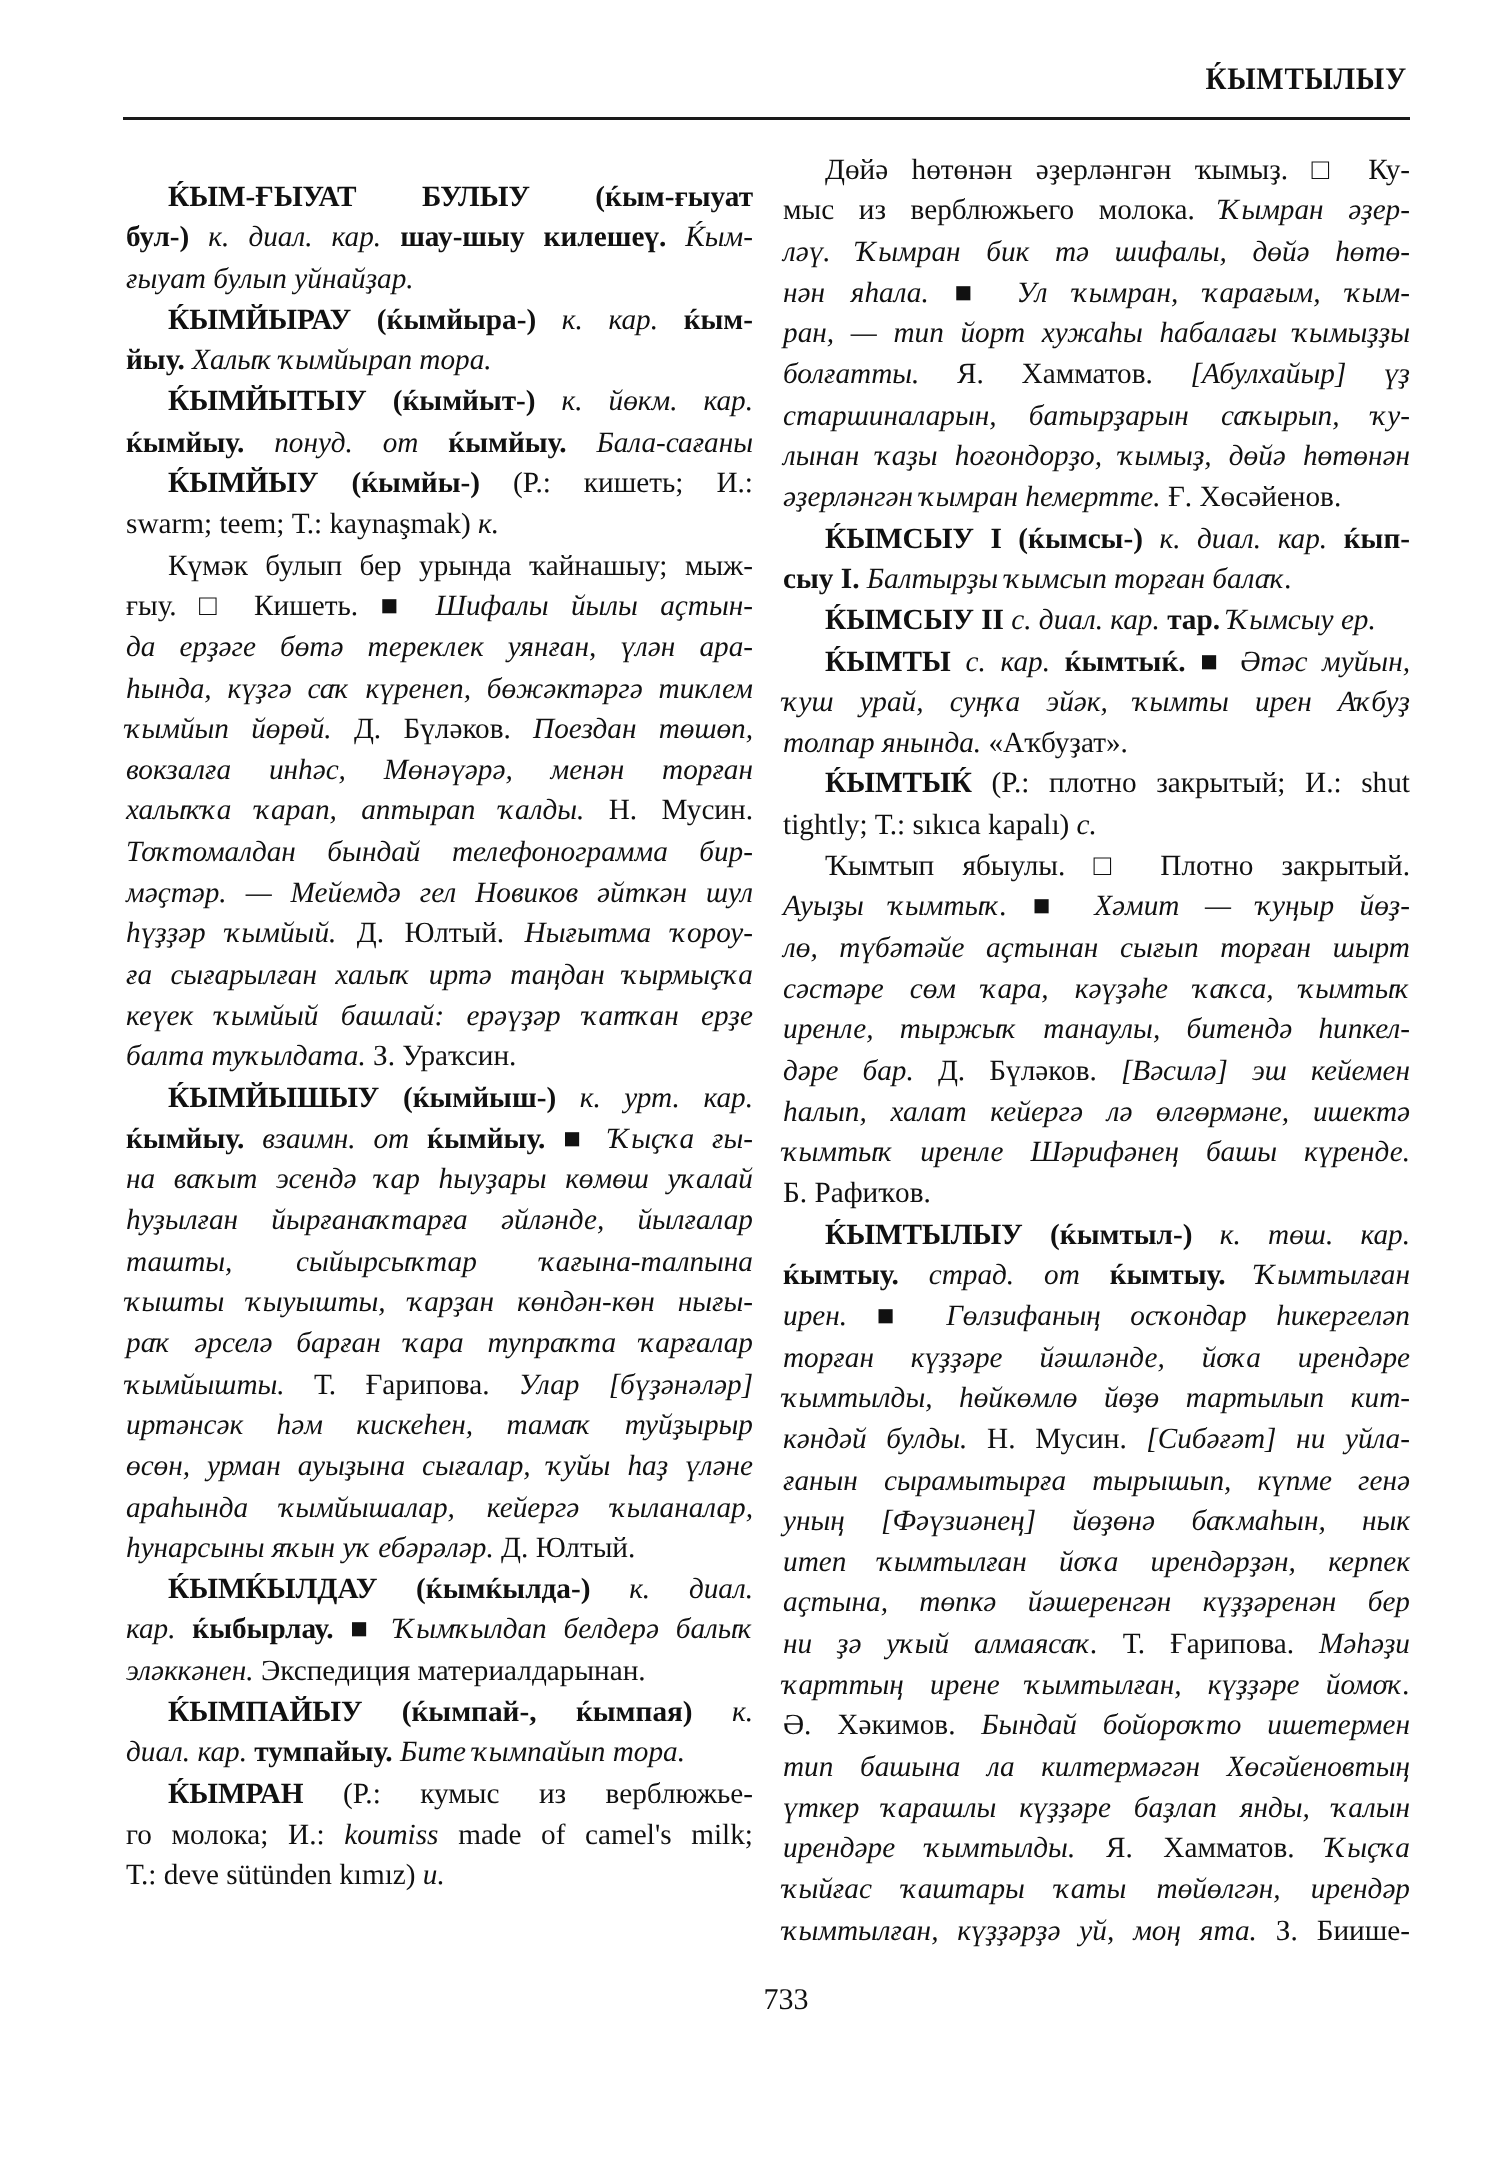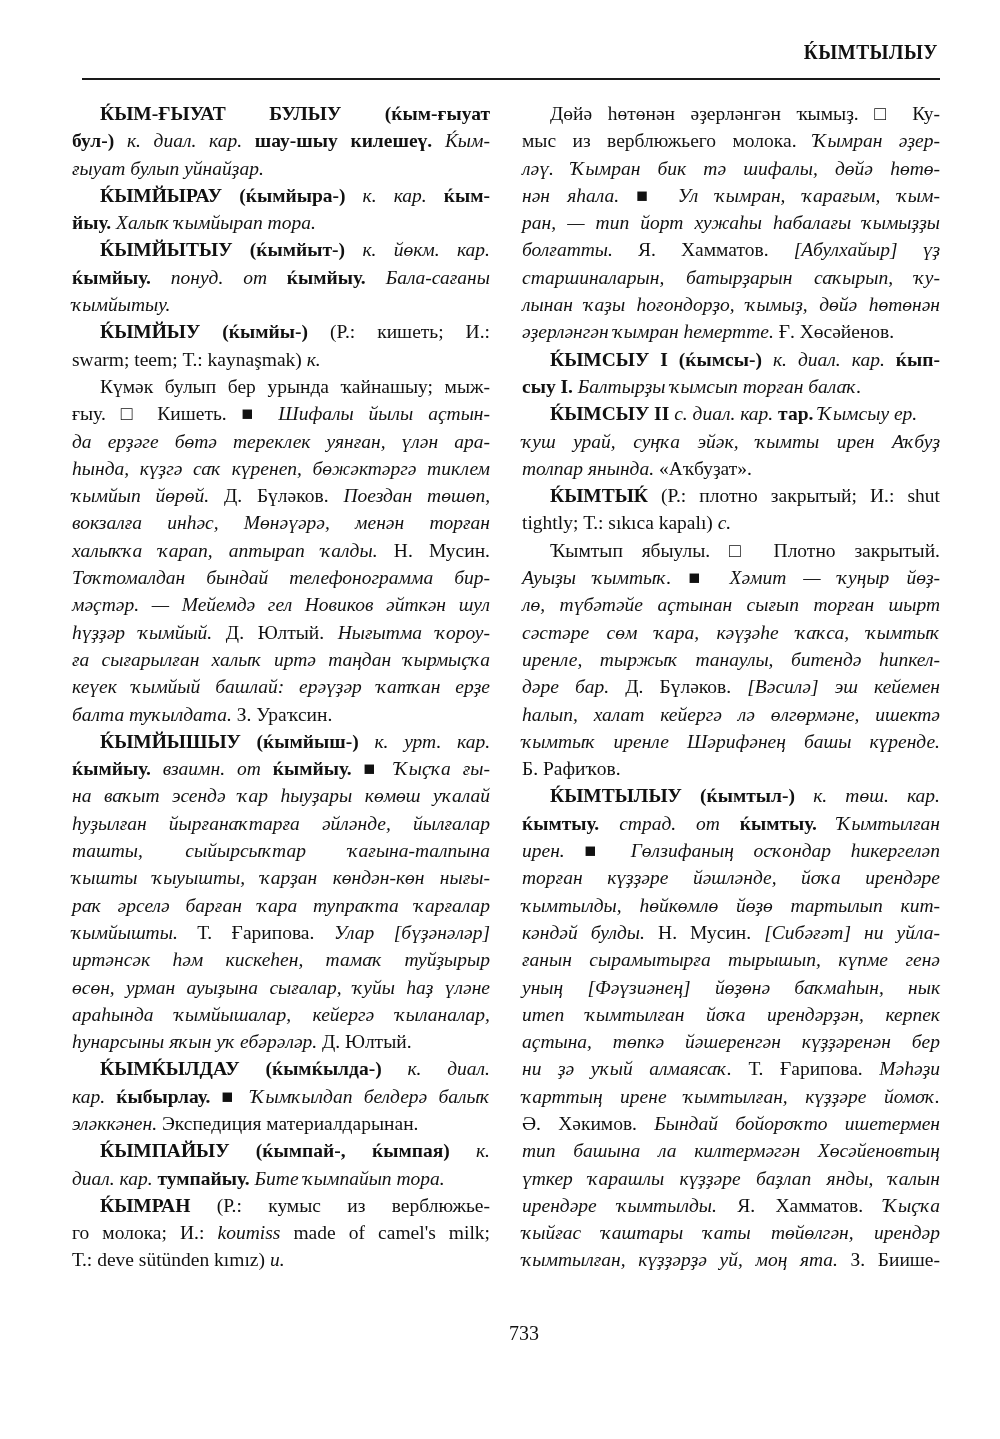--- a/index.html
+++ b/index.html
@@ -4,21 +4,21 @@
 <style>
   html, body { margin:0; padding:0; background:#ffffff; }
   body { width:1000px; height:1439px; position:relative; overflow:hidden;
          font-family:"DejaVu Serif","Liberation Serif",serif; color:#111; }
   .running-head { position:absolute; top:40px; right:62px;
          font-family:"Liberation Serif","DejaVu Serif",serif; font-weight:bold;
          font-size:21px; letter-spacing:0.5px; transform:scaleX(0.92); transform-origin:right center; }
   .rule { position:absolute; top:78px; left:82px; width:858px; height:2px; background:#1a1a1a; }
   .col { position:absolute; top:100px; width:418px;
          font-family:"Liberation Serif","DejaVu Serif",serif; font-size:19.5px; line-height:27.3px; }
-  .col.left { left:72px; }
+  .col.left { left:84px;margin-top:18px; }
   .col.right { left:522px; }
   .ln { display:block; white-space:nowrap; text-align:justify; text-align-last:justify; height:27.3px; overflow:visible; }
   .ln.last { text-align-last:left; }
   .ln.ind { padding-left:28px; }
   .b { font-weight:bold; }
   .i { font-style:italic; }
   .page-num { position:absolute; top:1322px; left:0; width:1000px; text-align:center;
          font-family:"Liberation Serif","DejaVu Serif",serif; font-size:20px;margin-left:24px; }
 </style>
 </head>
@@ -28,21 +28,20 @@
 <div class="rule"></div>
 
 <div class="col left">
     <span class="ln ind"><span class="b">ЌЫМ-ҒЫУАТ     БУЛЫУ     (ќым-ғыуат</span></span>
     <span class="ln"><span class="b">бул-) </span><span class="i">к. диал. кар. </span><span class="b">шау-шыу килешеү. </span><span class="i">Ќым-</span></span>
     <span class="ln last"><span class="i">ғыуат булып уйнайҙар.</span></span>
     <span class="ln ind"><span class="b">ЌЫМЙЫРАУ (ќымйыра-) </span><span class="i">к. кар. </span><span class="b">ќым-</span></span>
     <span class="ln last"><span class="b">йыу. </span><span class="i">Халыҡ ҡымйырап тора.</span></span>
     <span class="ln ind"><span class="b">ЌЫМЙЫТЫУ (ќымйыт-) </span><span class="i">к. йөкм. кар.</span></span>
     <span class="ln"><span class="b">ќымйыу. </span><span class="i">понуд. от </span><span class="b">ќымйыу. </span><span class="i">Бала-сағаны</span></span>
-    <span class="ln last"><span class="i">ҡымйытыу.</span></span>
     <span class="ln ind"><span class="b">ЌЫМЙЫУ (ќымйы-) </span><span>(Р.: кишеть; И.:</span></span>
     <span class="ln last"><span>swarm; teem; Т.: kaynaşmak) </span><span class="i">к.</span></span>
     <span class="ln ind"><span>Күмәк булып бер урында ҡайнашыу; мыж-</span></span>
     <span class="ln"><span>ғыу. □ Кишеть. ■ </span><span class="i">Шифалы йылы аҫтын-</span></span>
     <span class="ln"><span class="i">да ерҙәге бөтә тереклек уянған, үлән ара-</span></span>
     <span class="ln"><span class="i">һында, күҙгә саҡ күренеп, бөжәктәргә тиклем</span></span>
     <span class="ln"><span class="i">ҡымйып йөрөй. </span><span>Д. Бүләков. </span><span class="i">Поездан төшөп,</span></span>
     <span class="ln"><span class="i">вокзалға инһәс, Мөнәүәрә, менән торған</span></span>
     <span class="ln"><span class="i">халыҡҡа ҡарап, аптырап ҡалды. </span><span>Н. Мусин.</span></span>
     <span class="ln"><span class="i">Тоҡтомалдан бындай телефонограмма бир-</span></span>
@@ -78,20 +77,21 @@
     <span class="ln"><span class="i">ләү. Ҡымран бик тә шифалы, дөйә һөтө-</span></span>
     <span class="ln"><span class="i">нән яһала. </span><span>■ </span><span class="i">Ул ҡымран, ҡарағым, ҡым-</span></span>
     <span class="ln"><span class="i">ран, — тип йорт хужаһы һабалағы ҡымыҙҙы</span></span>
     <span class="ln"><span class="i">болғатты. </span><span>Я. Хамматов. </span><span class="i">[Абулхайыр] үҙ</span></span>
     <span class="ln"><span class="i">старшиналарын, батырҙарын саҡырып, ҡу-</span></span>
     <span class="ln"><span class="i">лынан ҡаҙы һоғондорҙо, ҡымыҙ, дөйә һөтөнән</span></span>
     <span class="ln last"><span class="i">әҙерләнгән ҡымран һемертте. </span><span>Ғ. Хөсәйенов.</span></span>
     <span class="ln ind"><span class="b">ЌЫМСЫУ I (ќымсы-) </span><span class="i">к. диал. кар. </span><span class="b">ќып-</span></span>
     <span class="ln last"><span class="b">сыу I. </span><span class="i">Балтырҙы ҡымсып торған балаҡ.</span></span>
     <span class="ln ind last"><span class="b">ЌЫМСЫУ II </span><span class="i">с. диал. кар. </span><span class="b">тар. </span><span class="i">Ҡымсыу ер.</span></span>
+    <span class="ln ind"><span class="b">ЌЫМТЫ </span><span class="i">с. кар. </span><span class="b">ќымтыќ. </span><span>■ </span><span class="i">Әтәс муйын,</span></span>
     <span class="ln"><span class="i">ҡуш урай, суңҡа эйәк, ҡымты ирен Аҡбуҙ</span></span>
     <span class="ln last"><span class="i">толпар янында. </span><span>«Аҡбуҙат».</span></span>
     <span class="ln ind"><span class="b">ЌЫМТЫЌ </span><span>(Р.: плотно закрытый; И.: shut</span></span>
     <span class="ln last"><span>tightly; Т.: sıkıca kapalı) </span><span class="i">с.</span></span>
     <span class="ln ind"><span>Ҡымтып ябыулы. □ Плотно закрытый.</span></span>
     <span class="ln"><span class="i">Ауыҙы ҡымтыҡ. </span><span>■ </span><span class="i">Хәмит — ҡуңыр йөҙ-</span></span>
     <span class="ln"><span class="i">лө, түбәтәйе аҫтынан сығып торған шырт</span></span>
     <span class="ln"><span class="i">сәстәре сөм ҡара, кәүҙәһе ҡаҡса, ҡымтыҡ</span></span>
     <span class="ln"><span class="i">иренле, тыржыҡ танаулы, битендә һипкел-</span></span>
     <span class="ln"><span class="i">дәре бар. </span><span>Д. Бүләков. </span><span class="i">[Вәсилә] эш кейемен</span></span>

